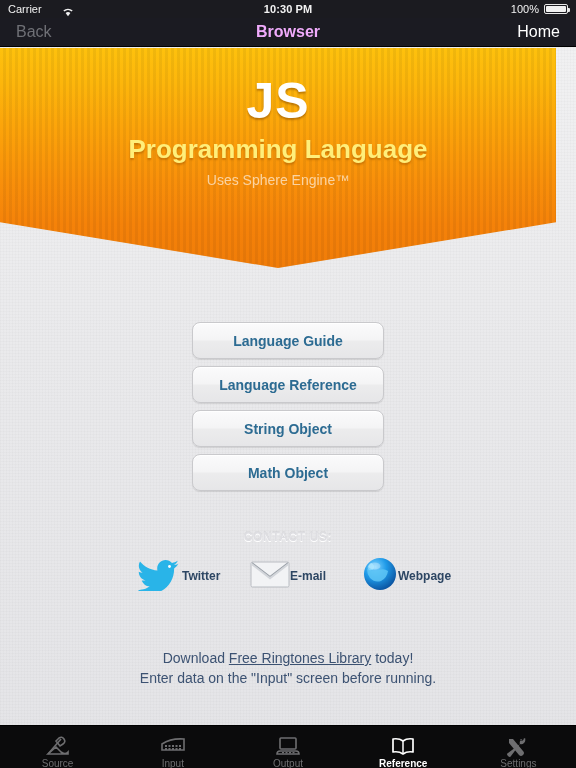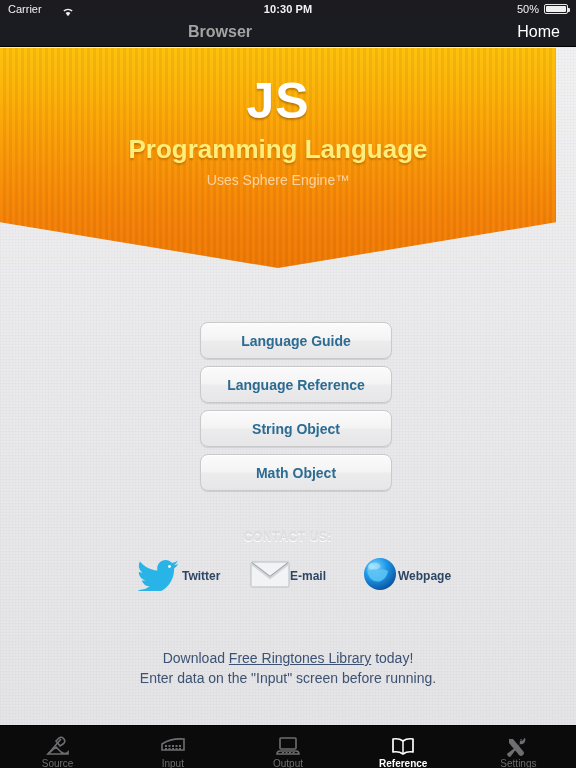--- a/index.html
+++ b/index.html
@@ -102,21 +102,21 @@
   }
   .nav-left, .nav-right {
     width: 120px;
     font-size: 16px;
   }
   .nav-left { padding-left: 16px; color: #6f7076; }
   .nav-right { padding-right: 16px; color: #ffffff; text-align: right; }
   .nav-title {
     flex: 1;
     text-align: center;
-    color: #a3a3a3;
+    color: #f0abfc;
     font-size: 16px;
     font-weight: bold;
   }
 
   
   .banner {
     position: absolute;
     top: 48px; left: 0;
     width: 556px;
     height: 220px;
@@ -183,21 +183,20 @@
     box-shadow: 0 1px 1px rgba(0,0,0,0.10), inset 0 1px 0 rgba(255,255,255,0.95);
     color: #2c6b92;
     font-size: 14px;
     font-weight: bold;
     line-height: 37px;
     text-align: center;
     cursor: pointer;
     box-sizing: border-box;
     font-family: "Liberation Sans", sans-serif;
     padding: 0;
-    margin-left: 8px;
   }
 
   
   .contact-wrap {
     position: absolute;
     top: 530px;
     left: 0;
     width: 576px;
     z-index: 10;
     text-align: center;
@@ -301,28 +300,29 @@
       <span class="carrier-label">Carrier</span>
       <span class="wifi-icon">
         <svg width="12" height="10" viewBox="0 0 12 10">
           <path d="M6 9.2 L3.6 5.9 A4 4 0 0 1 8.4 5.9 Z" fill="#f0f0f0"></path>
           <path d="M1.3 3.4 A7.2 7.2 0 0 1 10.7 3.4 L9.6 4.6 A5.6 5.6 0 0 0 2.4 4.6 Z" fill="#f0f0f0"></path>
         </svg>
       </span>
     </div>
     <div class="sb-center">10:30 PM</div>
     <div class="sb-right">
-      <span class="battery-pct">50%</span>
+      <span class="battery-pct">100%</span>
       <span class="battery">
         <span class="battery-fill"></span>
       </span>
     </div>
   </div>
 
   <div class="nav-bar">
+    <div class="nav-left">Back</div>
     <div class="nav-title">Browser</div>
     <div class="nav-right">Home</div>
   </div>
 
   <div class="banner">
     <div class="banner-inner">
       <div class="lang-logo">JS</div>
       <div class="lang-sub">Programming Language</div>
       <div class="lang-engine">Uses Sphere Engine™</div>
     </div>

